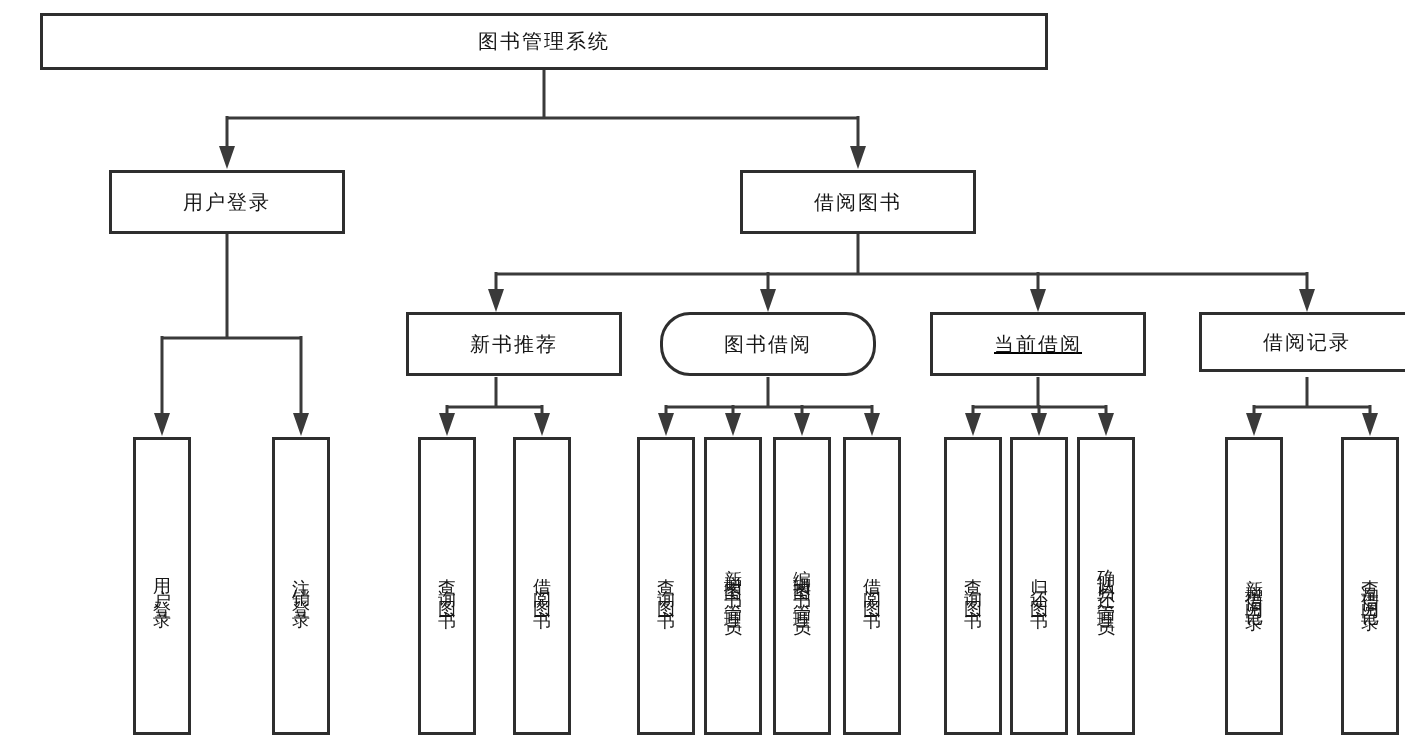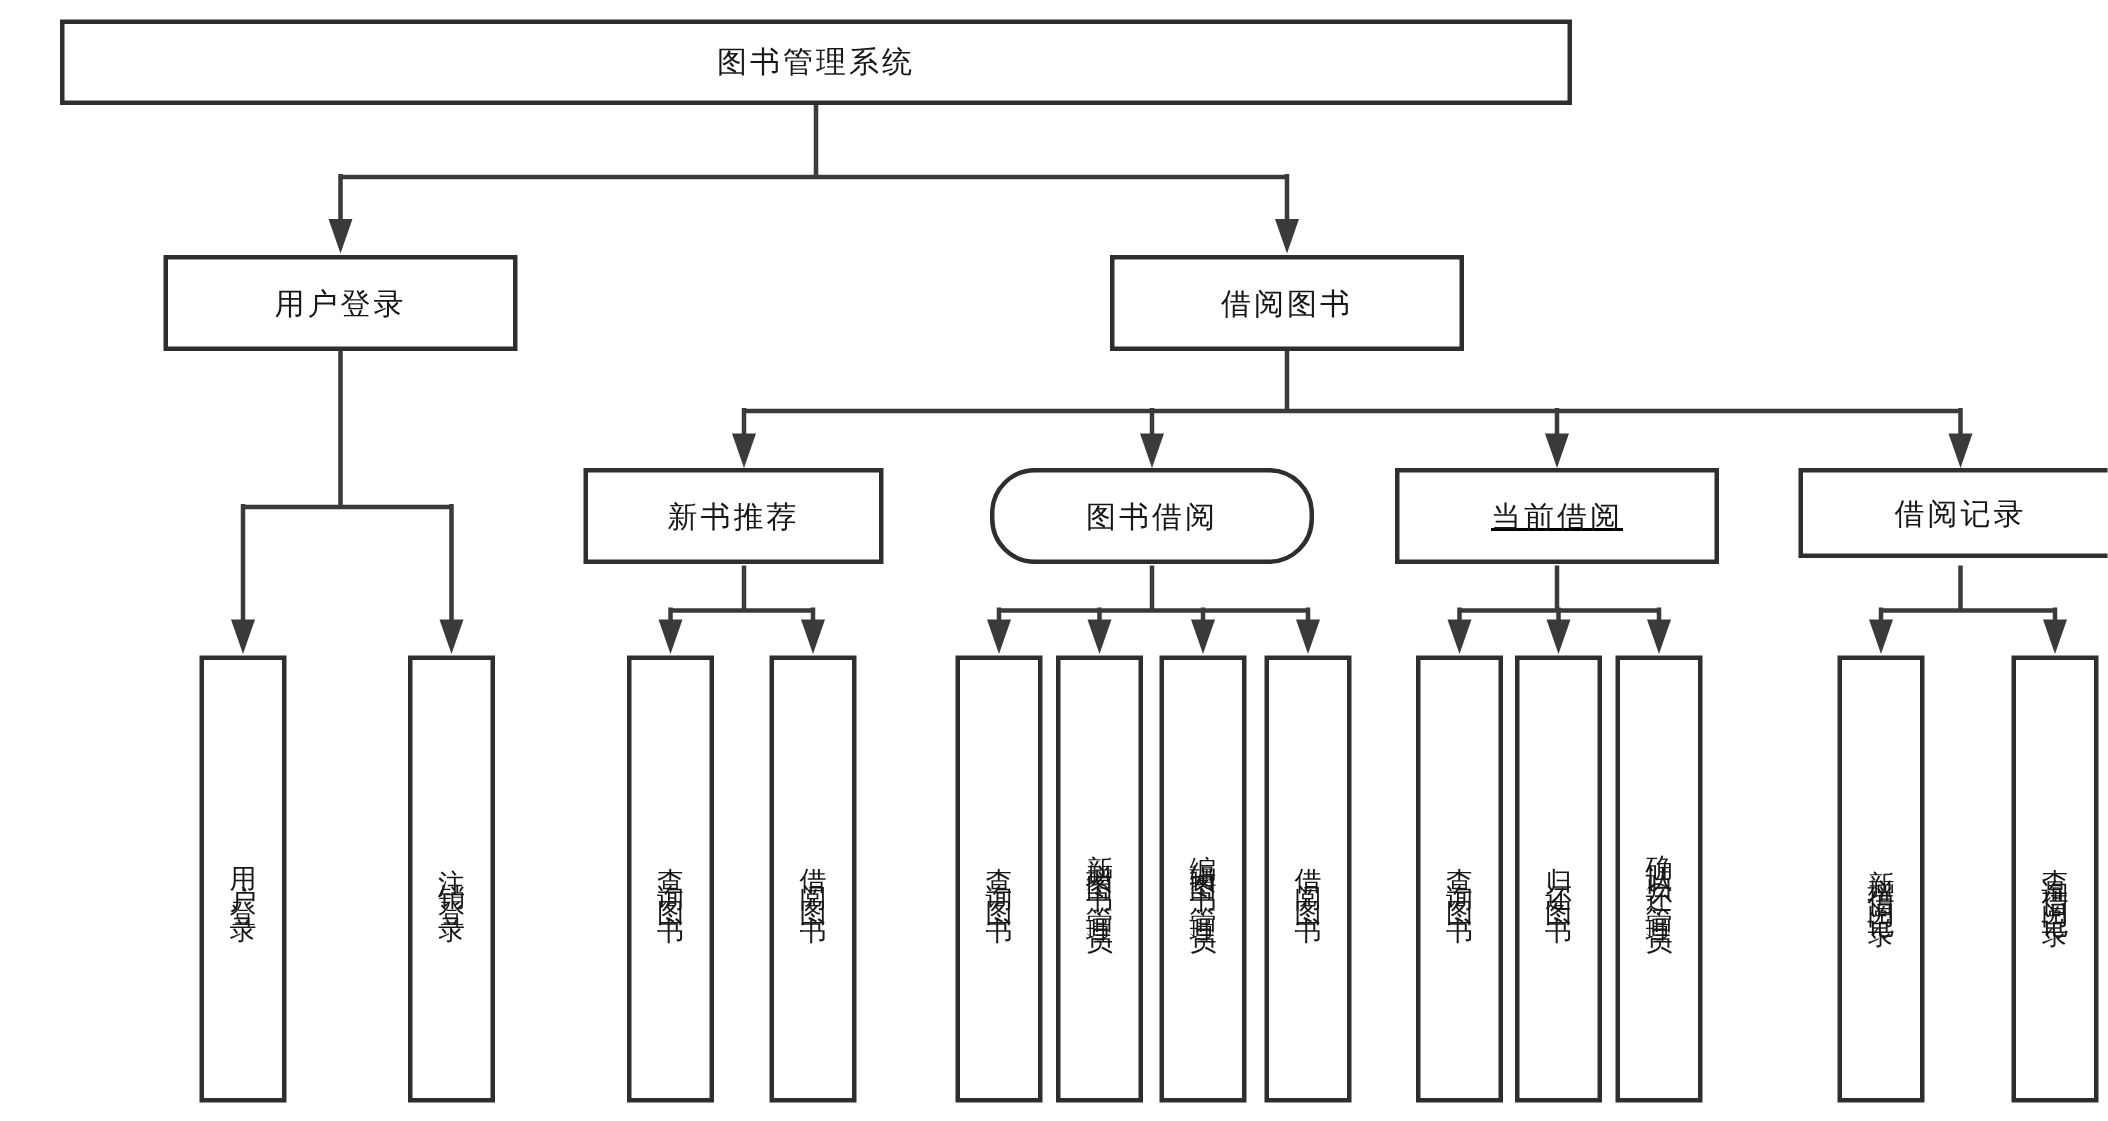--- a/index.html
+++ b/index.html
@@ -114,21 +114,21 @@
     <span class="hlabel">图书管理系统</span>
   </div>
 
   <div class="box" style="left:81px; top:170px; width:236px; height:64px;">
     <span class="hlabel">用户登录</span>
   </div>
   <div class="box" style="left:712px; top:170px; width:236px; height:64px;">
     <span class="hlabel">借阅图书</span>
   </div>
 
-  <div class="box" style="left:361px; top:312px; width:200px; height:64px;">
+  <div class="box" style="left:378px; top:312px; width:216px; height:64px;">
     <span class="hlabel">新书推荐</span>
   </div>
   <div class="box" style="left:632px; top:312px; width:216px; height:64px;border-radius:30px;">
     <span class="hlabel">图书借阅</span>
   </div>
   <div class="box" style="left:902px; top:312px; width:216px; height:64px;text-decoration:underline;">
     <span class="hlabel">当前借阅</span>
   </div>
   <div class="box" style="left:1171px; top:312px; width:216px; height:60px;">
     <span class="hlabel">借阅记录</span>

